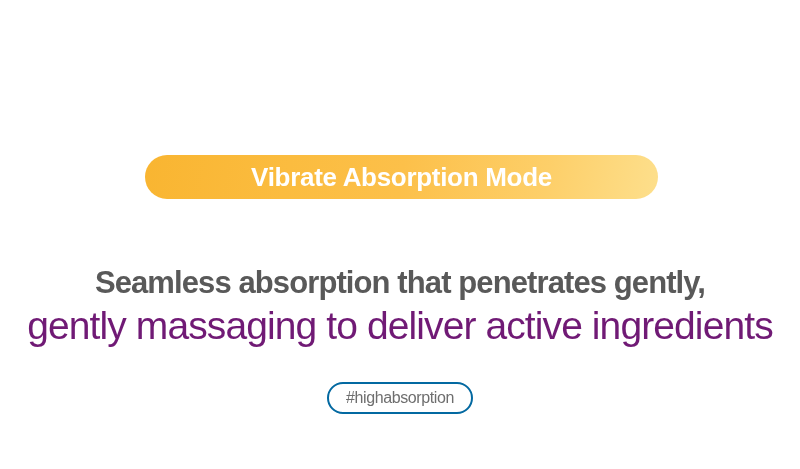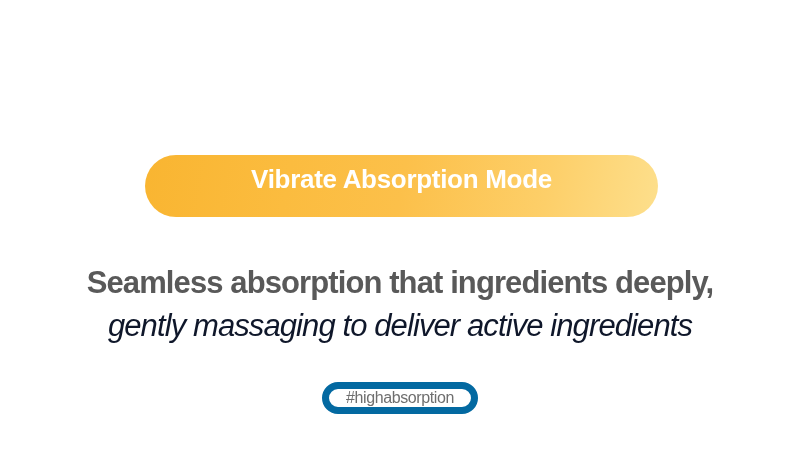--- a/index.html
+++ b/index.html
@@ -23,29 +23,30 @@
     flex-direction: column;
     align-items: center;
   }
 
   
   .mode-pill {
     position: absolute;
     left: 145px;
     top: 155px;
     width: 513px;
-    height: 62px;
+    height: 44px;
     border-radius: 31px;
     background: linear-gradient(100deg,
                 #f9b531 0%,
                 #fbbc3f 28%,
                 #fcc04a 50%,
                 #fdcf69 78%,
                 #fddf8c 100%);
     display: flex;
+    align-items: center;
     justify-content: center;
     box-sizing: border-box;
     padding: 11px 30px;
   }
   .mode-pill-label {
     color: #ffffff;
     font-size: 26px;
     font-weight: bold;
     letter-spacing: -0.3px;
     white-space: nowrap;
@@ -73,44 +74,43 @@
     display: block;
     color: #595959;
     font-size: 31px;
     font-weight: bold;
     letter-spacing: -0.9px;
     line-height: 42px;
     white-space: nowrap;
   }
   .headline-line2 {
     display: block;
-    color: #0f172a;
-    font-size: 31px;
+    color: #701a75;
+    font-size: 39px;
     font-weight: normal;
     letter-spacing: -0.9px;
     line-height: 44px;
     white-space: nowrap;
-    font-style: italic;
   }
 
   
   .tag-row {
     position: absolute;
     left: 0;
     top: 382px;
     width: 800px;
     display: flex;
     justify-content: center;
     align-items: center;
     gap: 7px;
   }
   .tag-chip {
     height: 32px;
     box-sizing: border-box;
-    border: 7px solid #0369a1;
+    border: 2px solid #0369a1;
     border-radius: 16px;
     background: #ffffff;
     display: flex;
     align-items: center;
     justify-content: center;
     padding: 0 17px;
   }
   .tag-chip-label {
     color: #6e6e6e;
     font-size: 16px;
@@ -123,21 +123,21 @@
 </head>
 <body>
 
 <div class="stage">
 
   <div class="mode-pill">
     <span class="mode-pill-label">Vibrate Absorption Mode</span>
   </div>
 
   <div class="headline">
-    <span class="headline-line1">Seamless absorption that ingredients deeply,</span>
+    <span class="headline-line1">Seamless absorption that penetrates gently,</span>
     <span class="headline-line2">gently massaging to deliver active ingredients</span>
   </div>
 
   <div class="tag-row">
     <div class="tag-chip">
       <span class="tag-chip-label">#highabsorption</span>
     </div>
   </div>
 
 </div>

